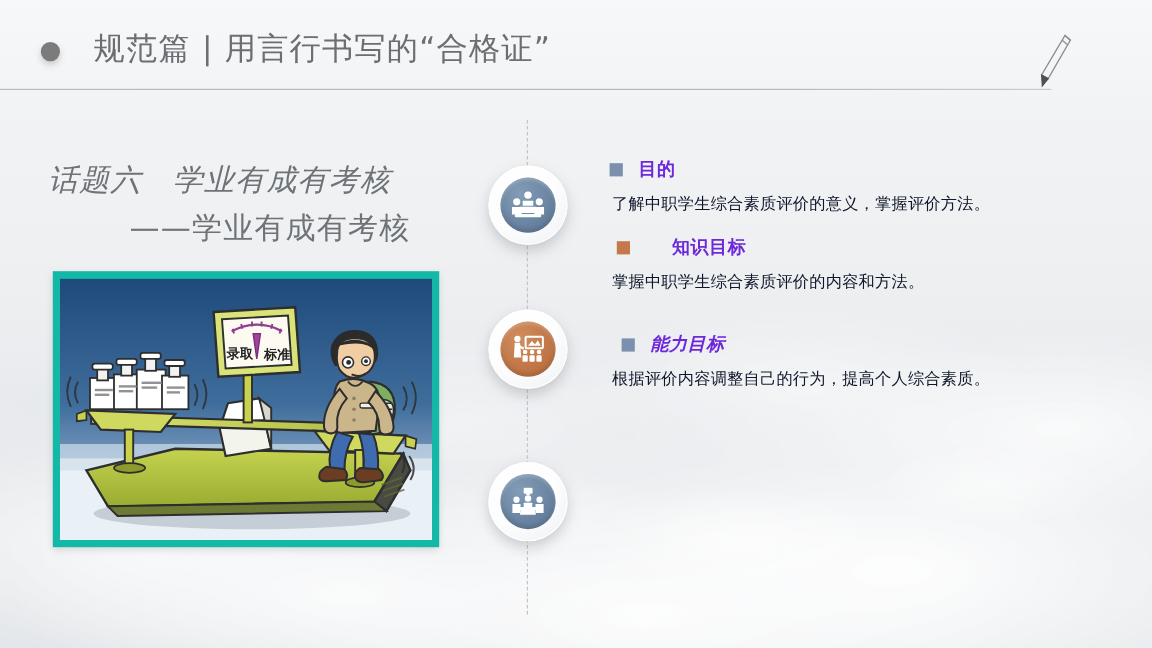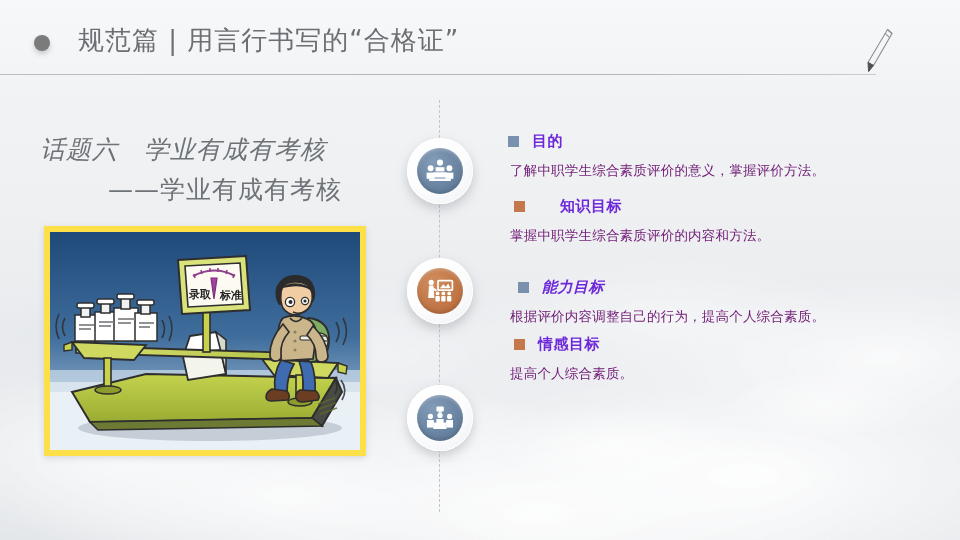--- a/index.html
+++ b/index.html
@@ -76,21 +76,21 @@
     line-height: 40px;
     letter-spacing: 1px;
     font-family: "DejaVu Sans", "Liberation Sans", sans-serif;
   }
   .topic-line1 { display: block; text-align: left; padding-left: 0px; font-style: italic; }
   .topic-line2 { display: block; text-align: left; padding-left: 68px; }
 
   .illus-frame {
     position: absolute; left: 44px; top: 226px;
     width: 322px; height: 230px;
-    background: #fde047;
+    background: #14b8a6;
     padding: 6px;
     box-sizing: border-box;
     box-shadow: 0 2px 6px rgba(110,115,120,.22);
   }
   .illus { position: relative; width: 100%; height: 100%; overflow: hidden; }
 
   
   .dash-line {
     position: absolute; left: 439px; top: 100px;
     width: 0; height: 412px;
@@ -122,21 +122,21 @@
   .obj-sq { width: 11px; height: 11px; display: inline-block; margin-right: 13px; }
   .obj-sq.blue   { background: #7a90ac; }
   .obj-sq.orange { background: #c4784c; }
   .obj-title {
     font-size: 15px; font-weight: bold; color: #6d28d9;
     letter-spacing: .5px;
     font-family: "DejaVu Sans", "Liberation Sans", sans-serif;
   }
   .obj-body {
     margin: 6px 0 0 2px;
-    font-size: 13.5px; line-height: 26px; color: #701a75;
+    font-size: 13.5px; line-height: 26px; color: #0f172a;
     letter-spacing: .2px;
     font-family: "DejaVu Sans", "Liberation Sans", sans-serif;
     max-width: 352px;
   }
   .obj1 { margin-bottom: 14px; }
   .obj1 .obj-sq { margin-left: 0px; }
   .obj2 { margin-bottom: 30px; }
   .obj2 .obj-head { padding-left: 6px; gap: 22px; }
   .obj3 { margin-bottom: 6px; }
   .obj3 .obj-head { padding-left: 10px; font-style: italic; }
@@ -389,23 +389,16 @@
     </div>
 
     <div class="obj obj3">
       <div class="obj-head">
         <span class="obj-sq blue"></span>
         <span class="obj-title">能力目标</span>
       </div>
       <div class="obj-body">根据评价内容调整自己的行为，提高个人综合素质。</div>
     </div>
 
-    <div class="obj obj4">
-      <div class="obj-head">
-        <span class="obj-sq orange"></span>
-        <span class="obj-title">情感目标</span>
-      </div>
-      <div class="obj-body">提高个人综合素质。</div>
-    </div>
 
   </div>
 
 </div>
 
 </body></html>

